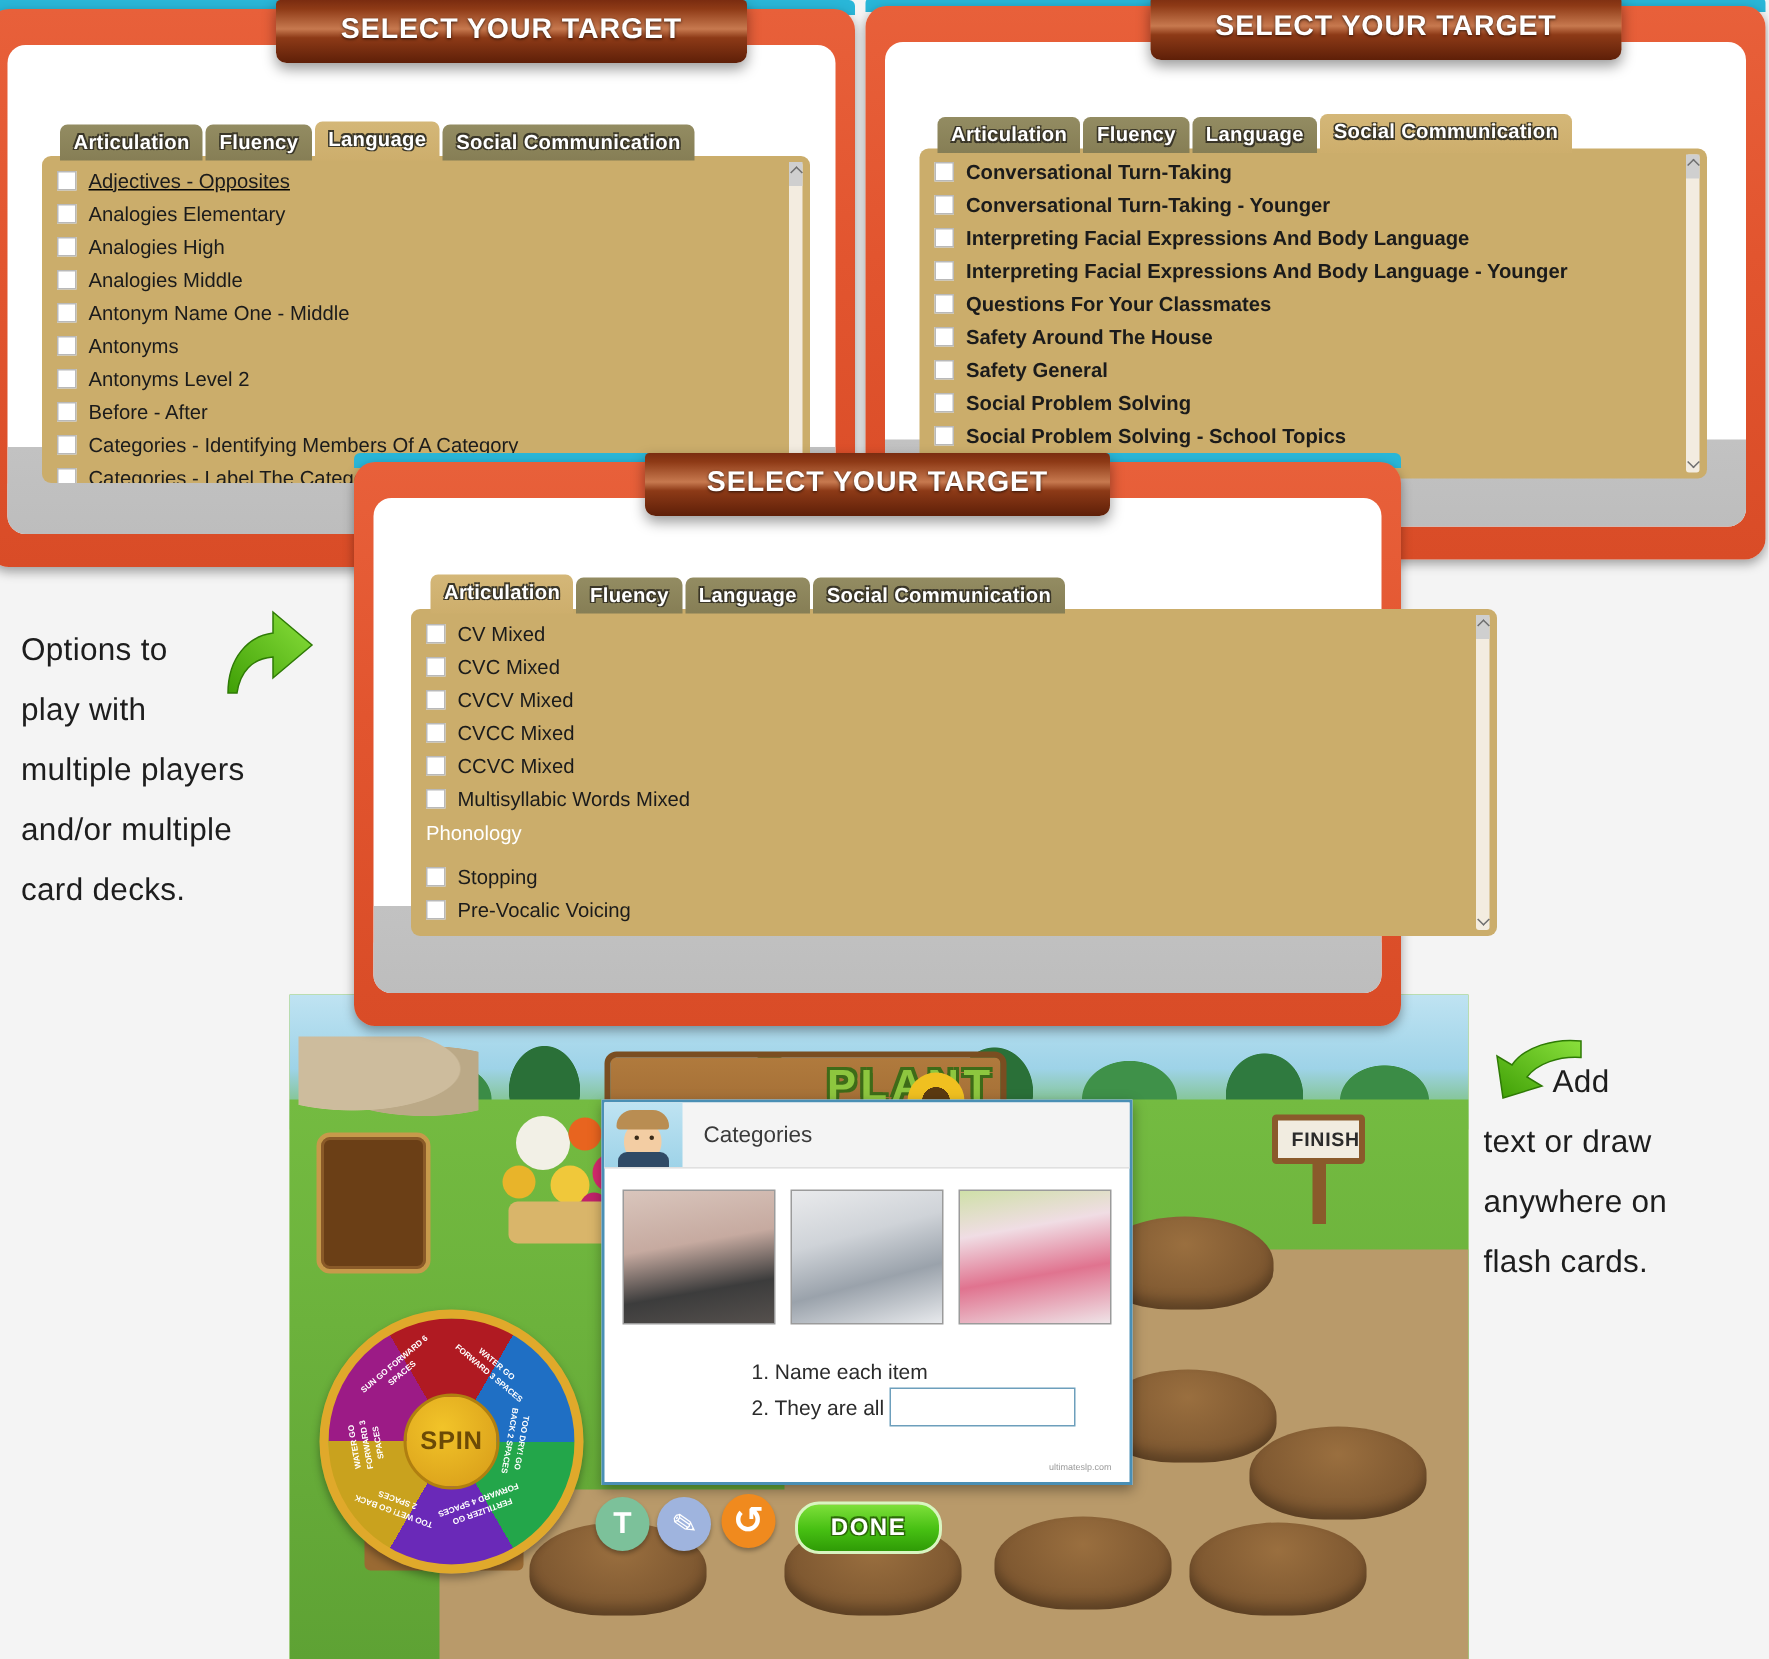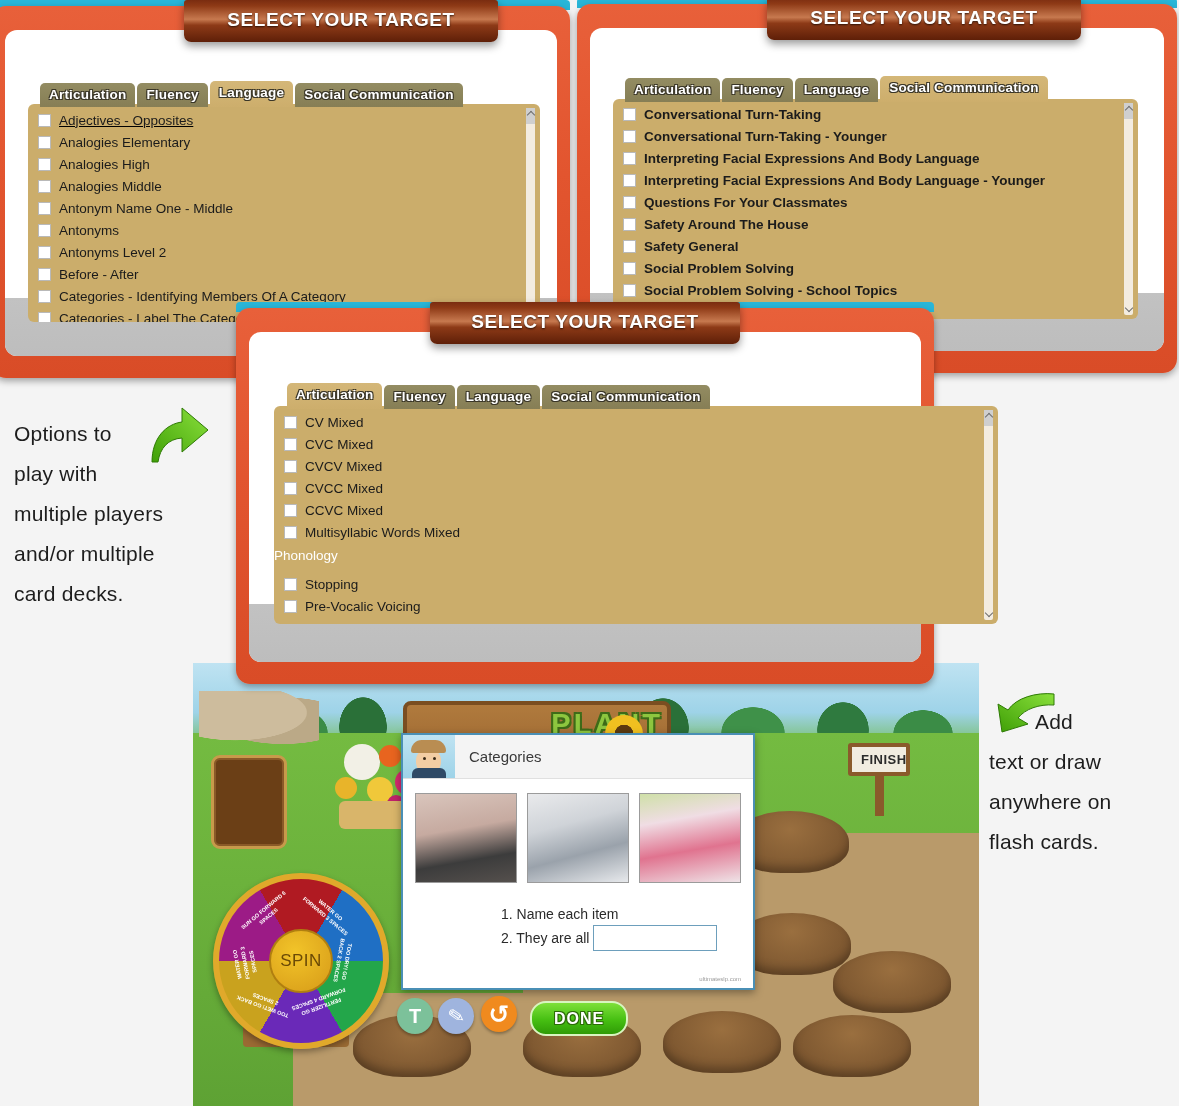--- a/index.html
+++ b/index.html
@@ -57,21 +57,21 @@
   
   .listbox{
     position:absolute;background:#cbad6b;border-radius:6px;overflow:hidden;z-index:3;
   }
   .row{display:flex;align-items:center;height:22px;padding-left:10px;}
   .cb{
     width:11px;height:11px;background:#fff;border:1px solid #b9b9b9;
     margin-right:8px;flex:0 0 auto;
   }
   .row span{font-size:13.5px;color:#1b1b1b;white-space:nowrap;}
-  .grouphdr{font-size:13.5px;color:#fff;padding-left:0;height:26px;line-height:26px;}
+  .grouphdr{font-size:13.5px;color:#fff;padding-left:10px;height:26px;line-height:26px;}
   .sbar{position:absolute;top:4px;bottom:4px;width:9px;background:#f3ece0;border-radius:2px;}
   .sbar i{position:absolute;left:0;right:0;top:0;height:16px;background:#cfcfcf;display:block;}
   .sbar b{position:absolute;left:2px;width:5px;height:5px;border-left:1px solid #6e6e6e;border-top:1px solid #6e6e6e;}
   .sbar b.up{top:4px;transform:rotate(45deg);}
   .sbar b.dn{bottom:4px;transform:rotate(-135deg);}
 
   
   .note{position:absolute;font-size:21px;color:#1d1d1d;line-height:40px;letter-spacing:.2px;}
   .arrow{position:absolute;}
 
@@ -104,21 +104,21 @@
   .signboard{background:#f1ece0;border:4px solid #8a5a2b;border-radius:3px;
     font-weight:bold;font-size:13px;color:#2b2b2b;text-align:center;padding:5px 9px;
     font-family:"Liberation Sans",sans-serif;letter-spacing:.5px;}
   .signpole{width:9px;background:#8a5a2b;margin:0 auto;}
   .deckcard{position:absolute;background:#6b3f16;border:3px solid #c79a4b;border-radius:9px;
     box-shadow:inset 0 0 0 2px #8a5a28;}
   .wheel{position:absolute;border-radius:50%;background:#d8a42a;
     box-shadow:0 3px 6px rgba(0,0,0,.35);}
   .wheel .hub{position:absolute;left:50%;top:50%;transform:translate(-50%,-50%);
     width:60px;height:60px;border-radius:50%;background:radial-gradient(circle at 40% 35%,#f2c429,#d69a18);
-    border:2px solid #b07f10;color:#6b4a06;font-weight:normal;font-size:17px;
+    border:2px solid #b07f10;color:#6b4a06;font-weight:bold;font-size:17px;
     display:flex;align-items:center;justify-content:center;letter-spacing:.5px;text-align:center;}
   .wheelbase{position:absolute;background:#9a6a33;border-radius:4px;}
   .cardpop{position:absolute;background:#fff;border:2px solid #4a8fb5;box-shadow:0 3px 8px rgba(0,0,0,.35);}
   .cardhdr{height:43px;background:#f4f4f4;border-bottom:1px solid #e0e0e0;display:flex;align-items:center;}
   .avatar{width:52px;height:43px;background:linear-gradient(180deg,#bfe3f2 0%,#9ed3e8 100%);
     position:relative;flex:0 0 auto;overflow:hidden;}
   .avatar .face{position:absolute;left:13px;top:13px;width:25px;height:26px;border-radius:48% 48% 46% 46%;background:#f3cda3;}
   .avatar .hat{position:absolute;left:8px;top:5px;width:35px;height:13px;border-radius:14px 14px 3px 3px;background:#b98d52;}
   .avatar .body{position:absolute;left:9px;bottom:-2px;width:34px;height:12px;border-radius:6px 6px 0 0;background:#2f4a66;}
   .avatar .eye{position:absolute;width:3px;height:3px;border-radius:50%;background:#3a2a18;top:22px;}

